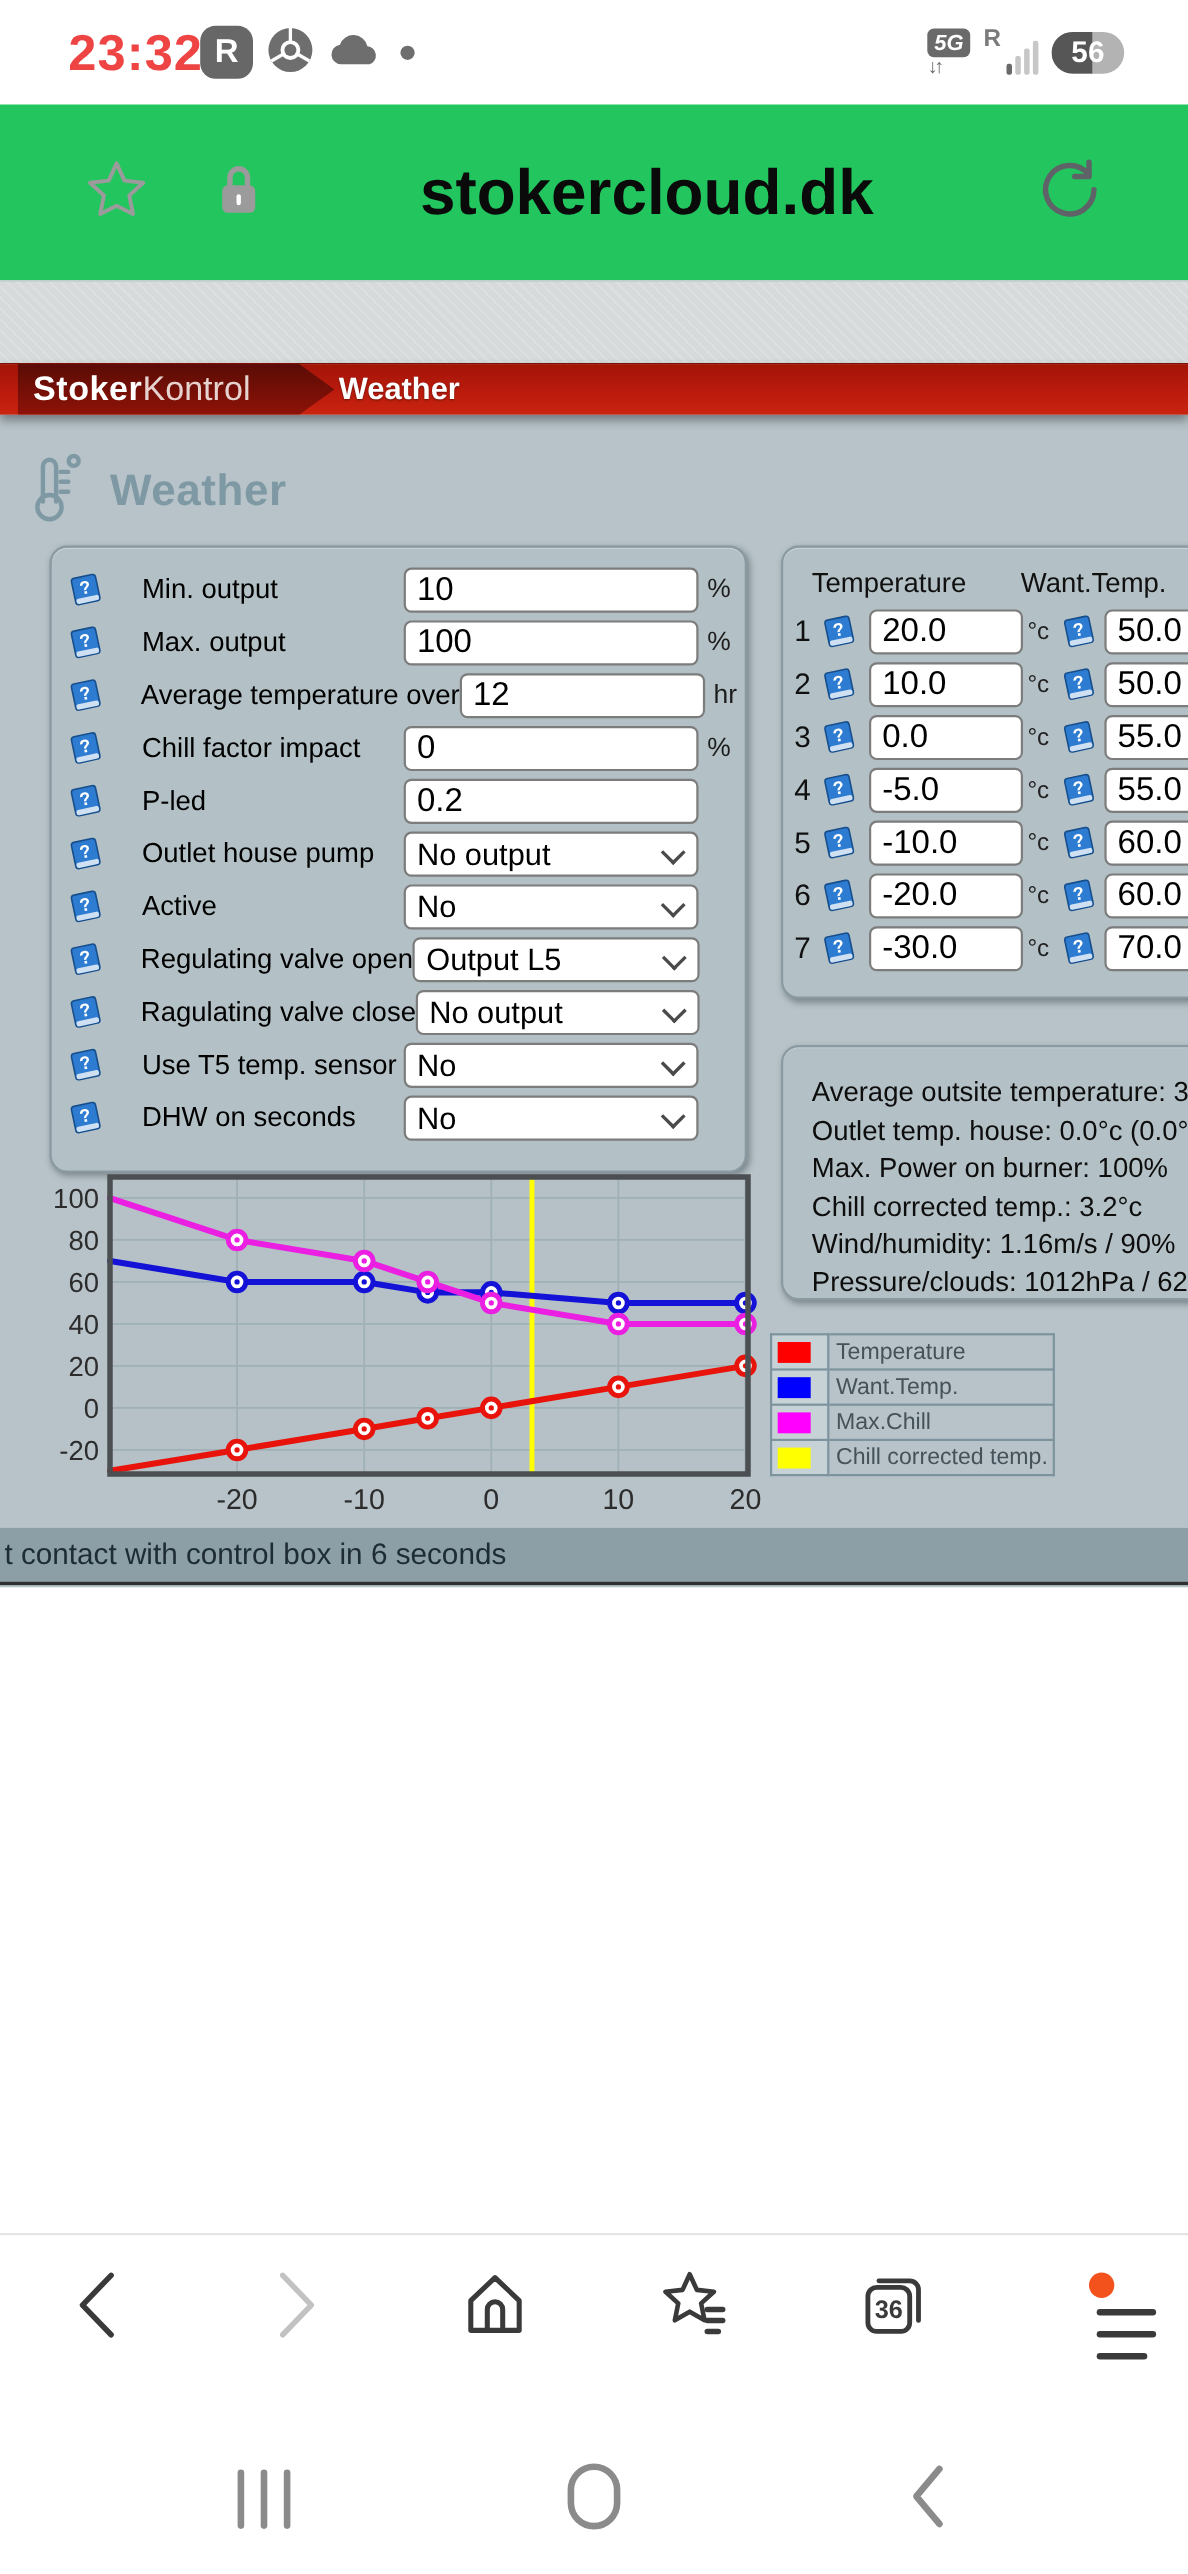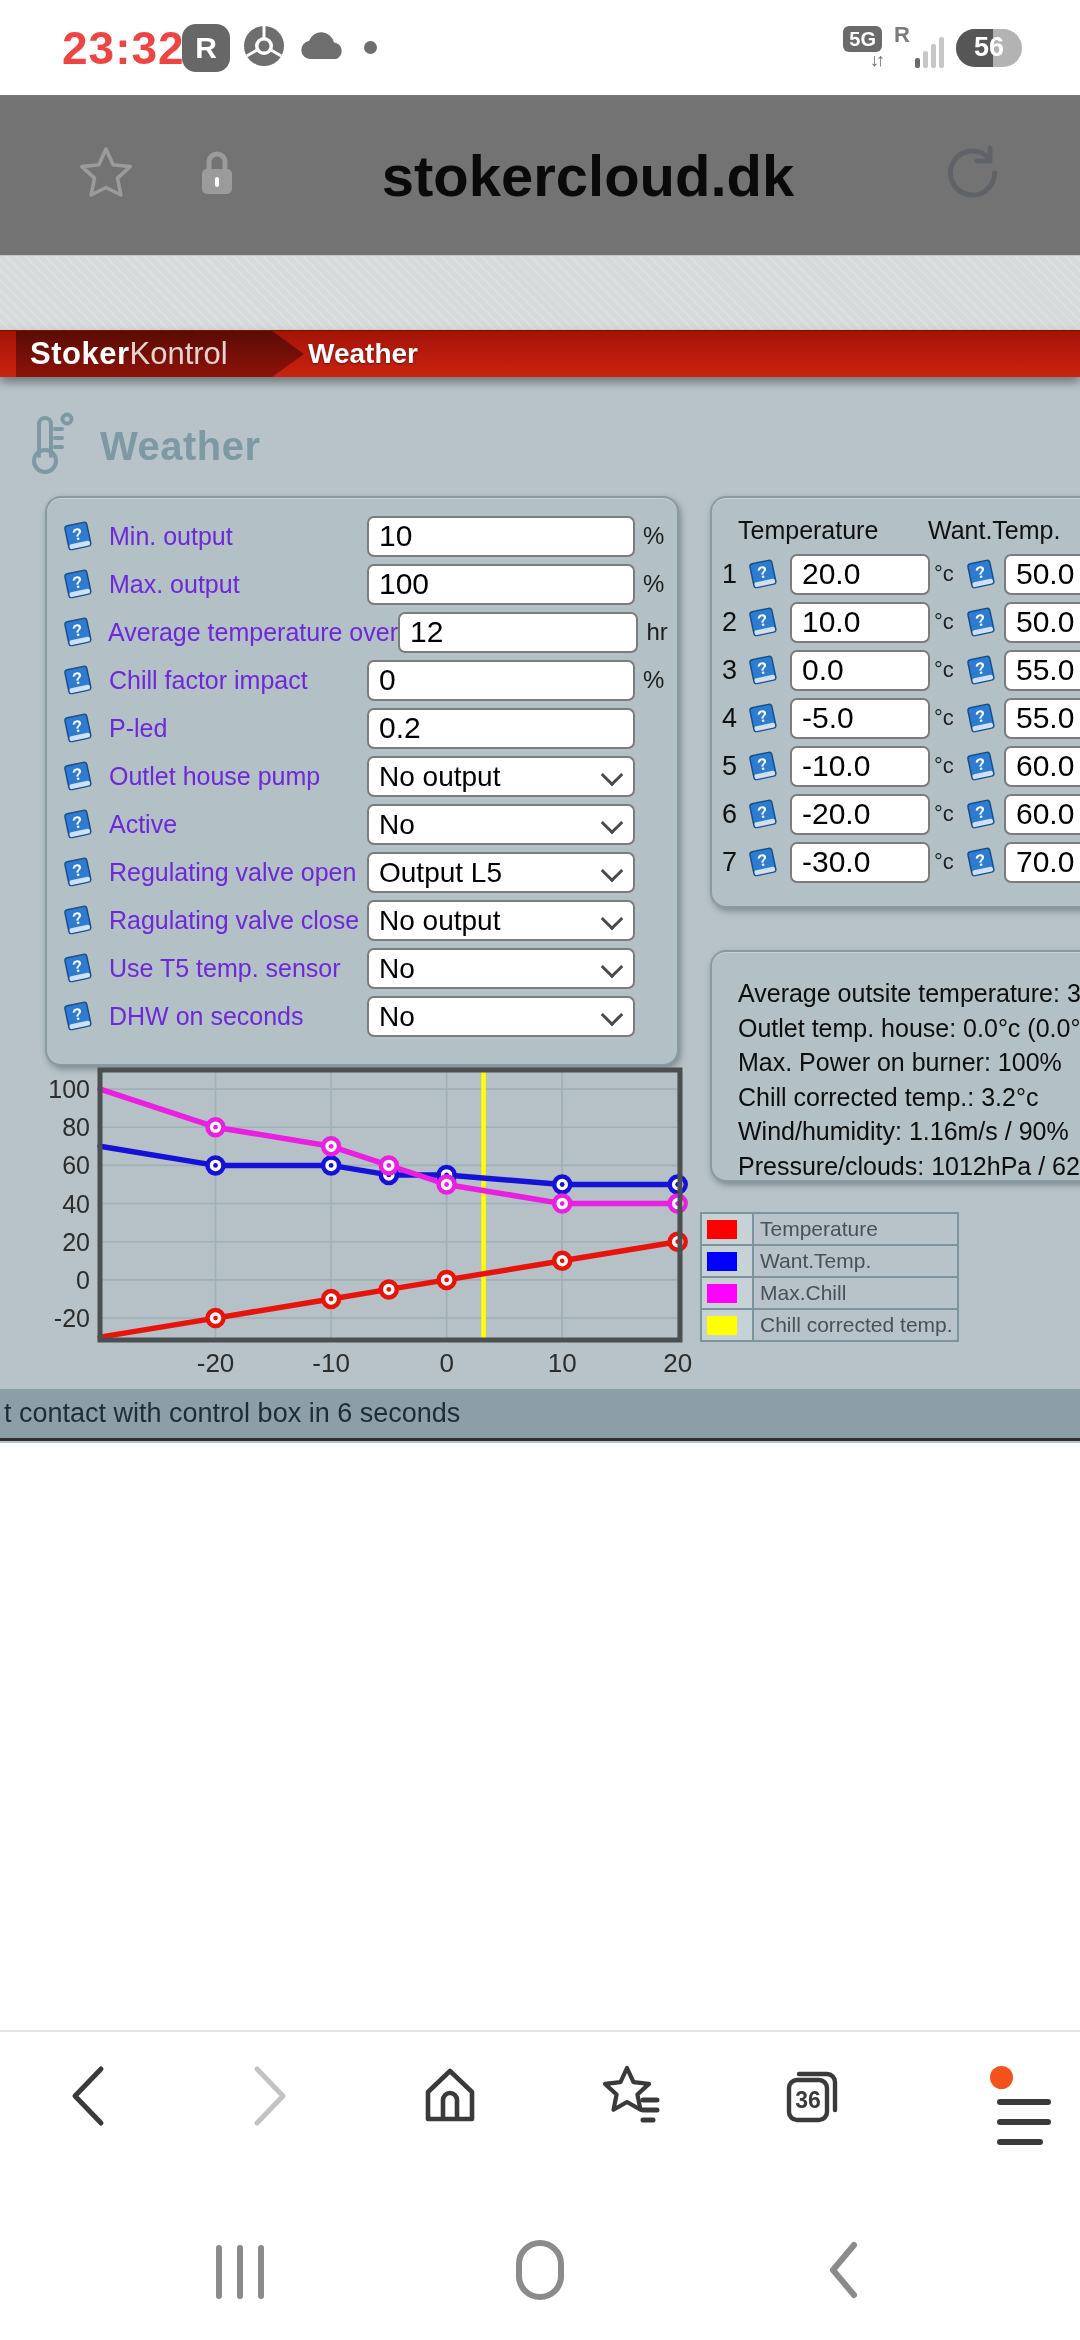--- a/index.html
+++ b/index.html
@@ -11,35 +11,35 @@
   .statusbar{position:absolute;top:0;left:0;right:0;height:95px;background:#fff;}
   .time{position:absolute;left:62px;top:50%;transform:translateY(-50%);
         font-size:46px;font-weight:700;color:#ef4444;letter-spacing:1px;}
   .sb-left{position:absolute;left:182px;top:50%;transform:translateY(-50%);
            display:flex;align-items:center;gap:12px;}
   .rapp{width:48px;height:48px;border-radius:14px;background:#676767;color:#fff;
         font-size:30px;font-weight:700;display:flex;align-items:center;justify-content:center;}
   .sb-dot{width:13px;height:13px;border-radius:50%;background:#6e6e6e;margin-left:6px;}
   .sb-right{position:absolute;right:58px;top:50%;transform:translateY(-50%);
             display:flex;align-items:center;gap:12px;}
-  .badge5g{display:flex;flex-direction:column;align-items:flex-end;line-height:1;}
+  .badge5g{display:flex;flex-direction:column;align-items:flex-start;line-height:1;font-style:italic;}
   .badge5g .bx{background:#6a6a6a;color:#fff;font-size:20px;font-weight:700;
                border-radius:6px;padding:3px 6px;}
   .badge5g .ar{font-size:18px;color:#6a6a6a;letter-spacing:-3px;margin-top:-1px;}
   .sig{position:relative;width:50px;height:52px;}
   .sig .r{position:absolute;left:0;top:0;font-size:22px;font-weight:700;color:#7b7b7b;}
   .sig .bars{position:absolute;right:0;bottom:6px;display:flex;align-items:flex-end;gap:3px;}
   .sig .bars i{display:block;width:5px;border-radius:2px;}
   .batt{position:relative;width:66px;height:38px;border-radius:19px;overflow:hidden;background:#b3b3b3;}
   .batt .fill{position:absolute;left:0;top:0;bottom:0;width:56%;background:#565656;}
   .batt .pct{position:absolute;inset:0;display:flex;align-items:center;justify-content:center;
              color:#fff;font-weight:700;font-size:27px;}
 
   
-  .addressbar{position:absolute;top:95px;left:0;right:0;height:160px;background:#737373;}
+  .addressbar{position:absolute;top:95px;left:0;right:0;height:160px;background:#22c55e;}
   .ab-star{position:absolute;left:76px;top:50%;transform:translateY(-50%);}
   .ab-lock{position:absolute;left:196px;top:50%;transform:translateY(-50%);}
   .url{position:absolute;left:588px;top:50%;transform:translate(-50%,-50%);
        font-size:58px;font-weight:700;color:#0a0a0a;white-space:nowrap;}
   .ab-reload{position:absolute;left:944px;top:50%;transform:translateY(-50%);}
 
   .grayband{position:absolute;top:255px;left:0;right:0;height:75px;background:#d6dadb;
             border-top:1px solid #c3c7c8;
             background-image:repeating-linear-gradient(45deg,rgba(255,255,255,.15) 0 2px,rgba(0,0,0,0) 2px 7px);}
 
@@ -62,21 +62,21 @@
             overflow:hidden;z-index:1;}
   .pagetitle{position:absolute;left:26px;top:36px;display:flex;align-items:center;gap:26px;color:#7e99a3;}
   .pagetitle .txt{font-size:40px;font-weight:700;letter-spacing:.5px;}
 
   .panel{position:absolute;background:#b3c0c5;border:2px solid #8a9aa2;border-radius:16px;
          box-shadow:2px 3px 6px rgba(55,65,70,.45),inset 0 1px 0 rgba(255,255,255,.28);
          box-sizing:border-box;}
   .form-panel{left:45px;top:120px;width:634px;height:570px;padding-top:14px;}
   .frow{display:flex;align-items:center;height:48px;padding-left:14px;}
   .frow .bk{width:34px;display:flex;margin-right:14px;}
-  .frow .flabel{flex:1;font-size:25px;color:#6d28d9;white-space:nowrap;}
+  .frow .flabel{flex:1;font-size:25px;color:#000000;white-space:nowrap;margin-left:20px;}
   .fctl{width:268px;margin-right:5px;position:relative;height:41px;}
   .funit{width:34px;font-size:24px;color:#1d1d1d;padding-left:3px;}
   .tinput{width:100%;height:41px;box-sizing:border-box;border:2px solid #7c7c7c;border-radius:7px;
           font-size:30px;padding:0 10px;font-family:inherit;background:#fff;color:#000;}
   select.tsel{appearance:none;-webkit-appearance:none;width:100%;height:100%;box-sizing:border-box;
           border:2px solid #7c7c7c;border-radius:7px;font-size:28px;padding:0 42px 0 10px;
           background:#fff;color:#000;font-family:inherit;}
   .chev{position:absolute;right:15px;top:11px;width:13px;height:13px;pointer-events:none;
         border-right:3px solid #4a4a4a;border-bottom:3px solid #4a4a4a;transform:rotate(45deg);}
 

